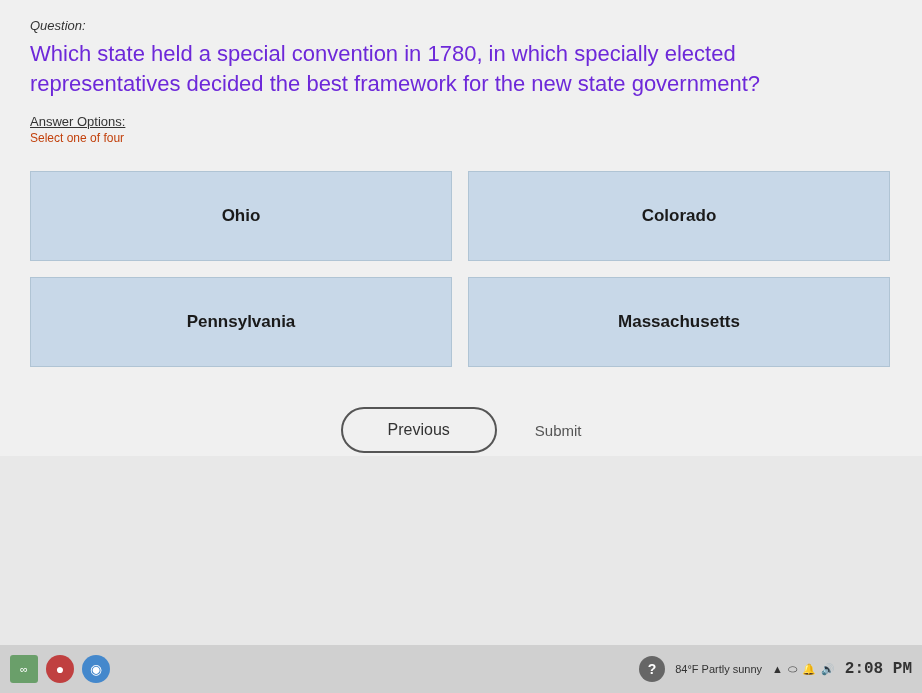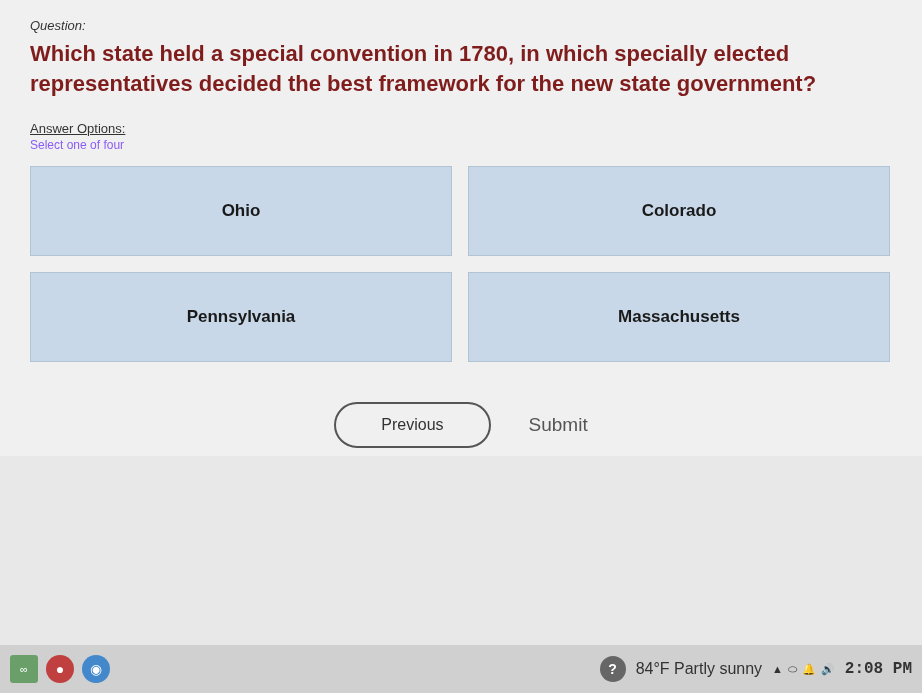--- a/index.html
+++ b/index.html
@@ -26,37 +26,37 @@
 
     .question-label {
       font-size: 13px;
       color: #333;
       margin-bottom: 6px;
       font-style: italic;
     }
 
     .question-text {
       font-size: 22px;
-      color: #7f1d1d;
+      color: #6d28d9;
       line-height: 1.35;
-      margin-bottom: 23px;
-      font-weight: 700;
+      margin-bottom: 16px;
+      font-weight: 400;
     }
 
     .answer-options-label {
       font-size: 13px;
       color: #333;
       margin-bottom: 2px;
       text-decoration: underline;
     }
 
     .select-instruction {
       font-size: 12px;
-      color: #8b5cf6;
-      margin-bottom: 14px;
+      color: #c2410c;
+      margin-bottom: 26px;
     }
 
     .options-grid {
       display: grid;
       grid-template-columns: 1fr 1fr;
       grid-template-rows: 90px 90px;
       gap: 16px;
       width: 860px;
     }
 
@@ -90,21 +90,21 @@
       padding: 12px 45px;
       font-size: 16px;
       color: #333;
       cursor: pointer;
       background-color: #f0f0f0;
     }
 
     .submit-button {
       background: transparent;
       border: none;
-      font-size: 19px;
+      font-size: 15px;
       color: #555;
       cursor: pointer;
     }
 
     .taskbar {
       background-color: #d0d0d0;
       width: 100%;
       height: 48px;
       display: flex;
       align-items: center;
@@ -134,21 +134,21 @@
 
     .taskbar-right {
       display: flex;
       align-items: center;
       gap: 10px;
       font-size: 12px;
       color: #333;
     }
 
     .weather-text {
-      font-size: 16px;
+      font-size: 11px;
     }
 
     .system-tray {
       display: flex;
       align-items: center;
       gap: 5px;
       font-size: 11px;
     }
 
     .time-text {

